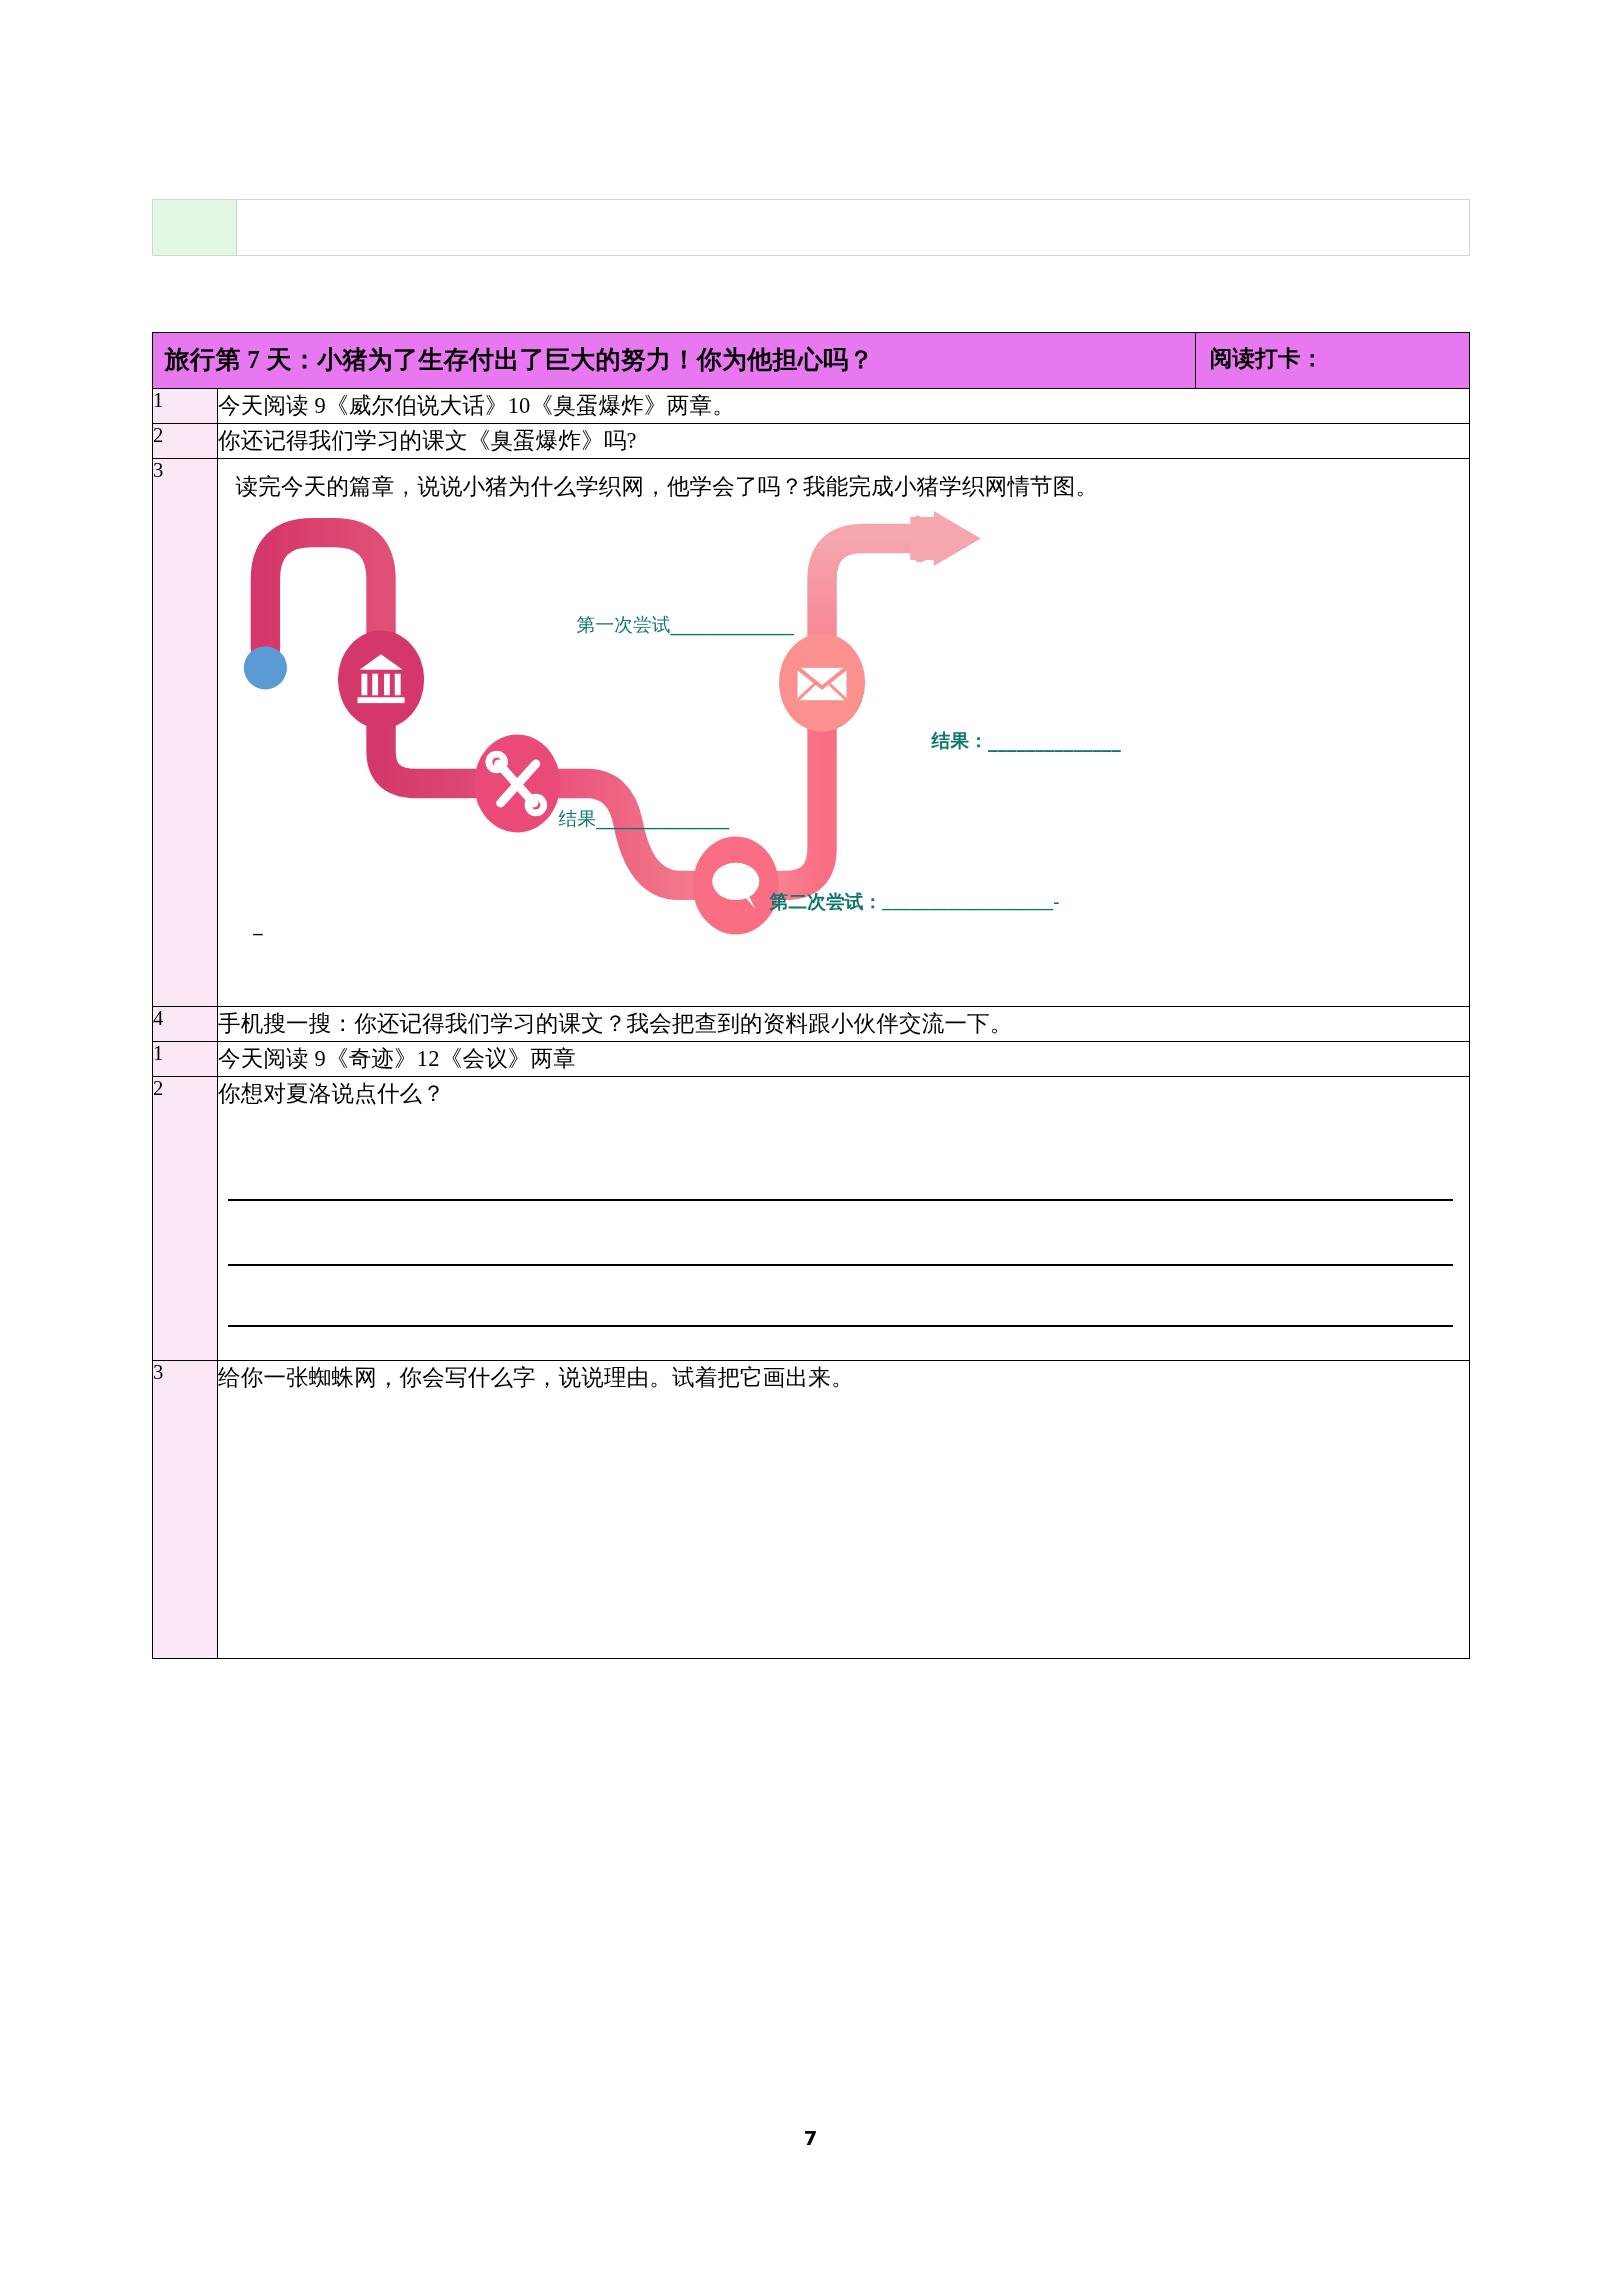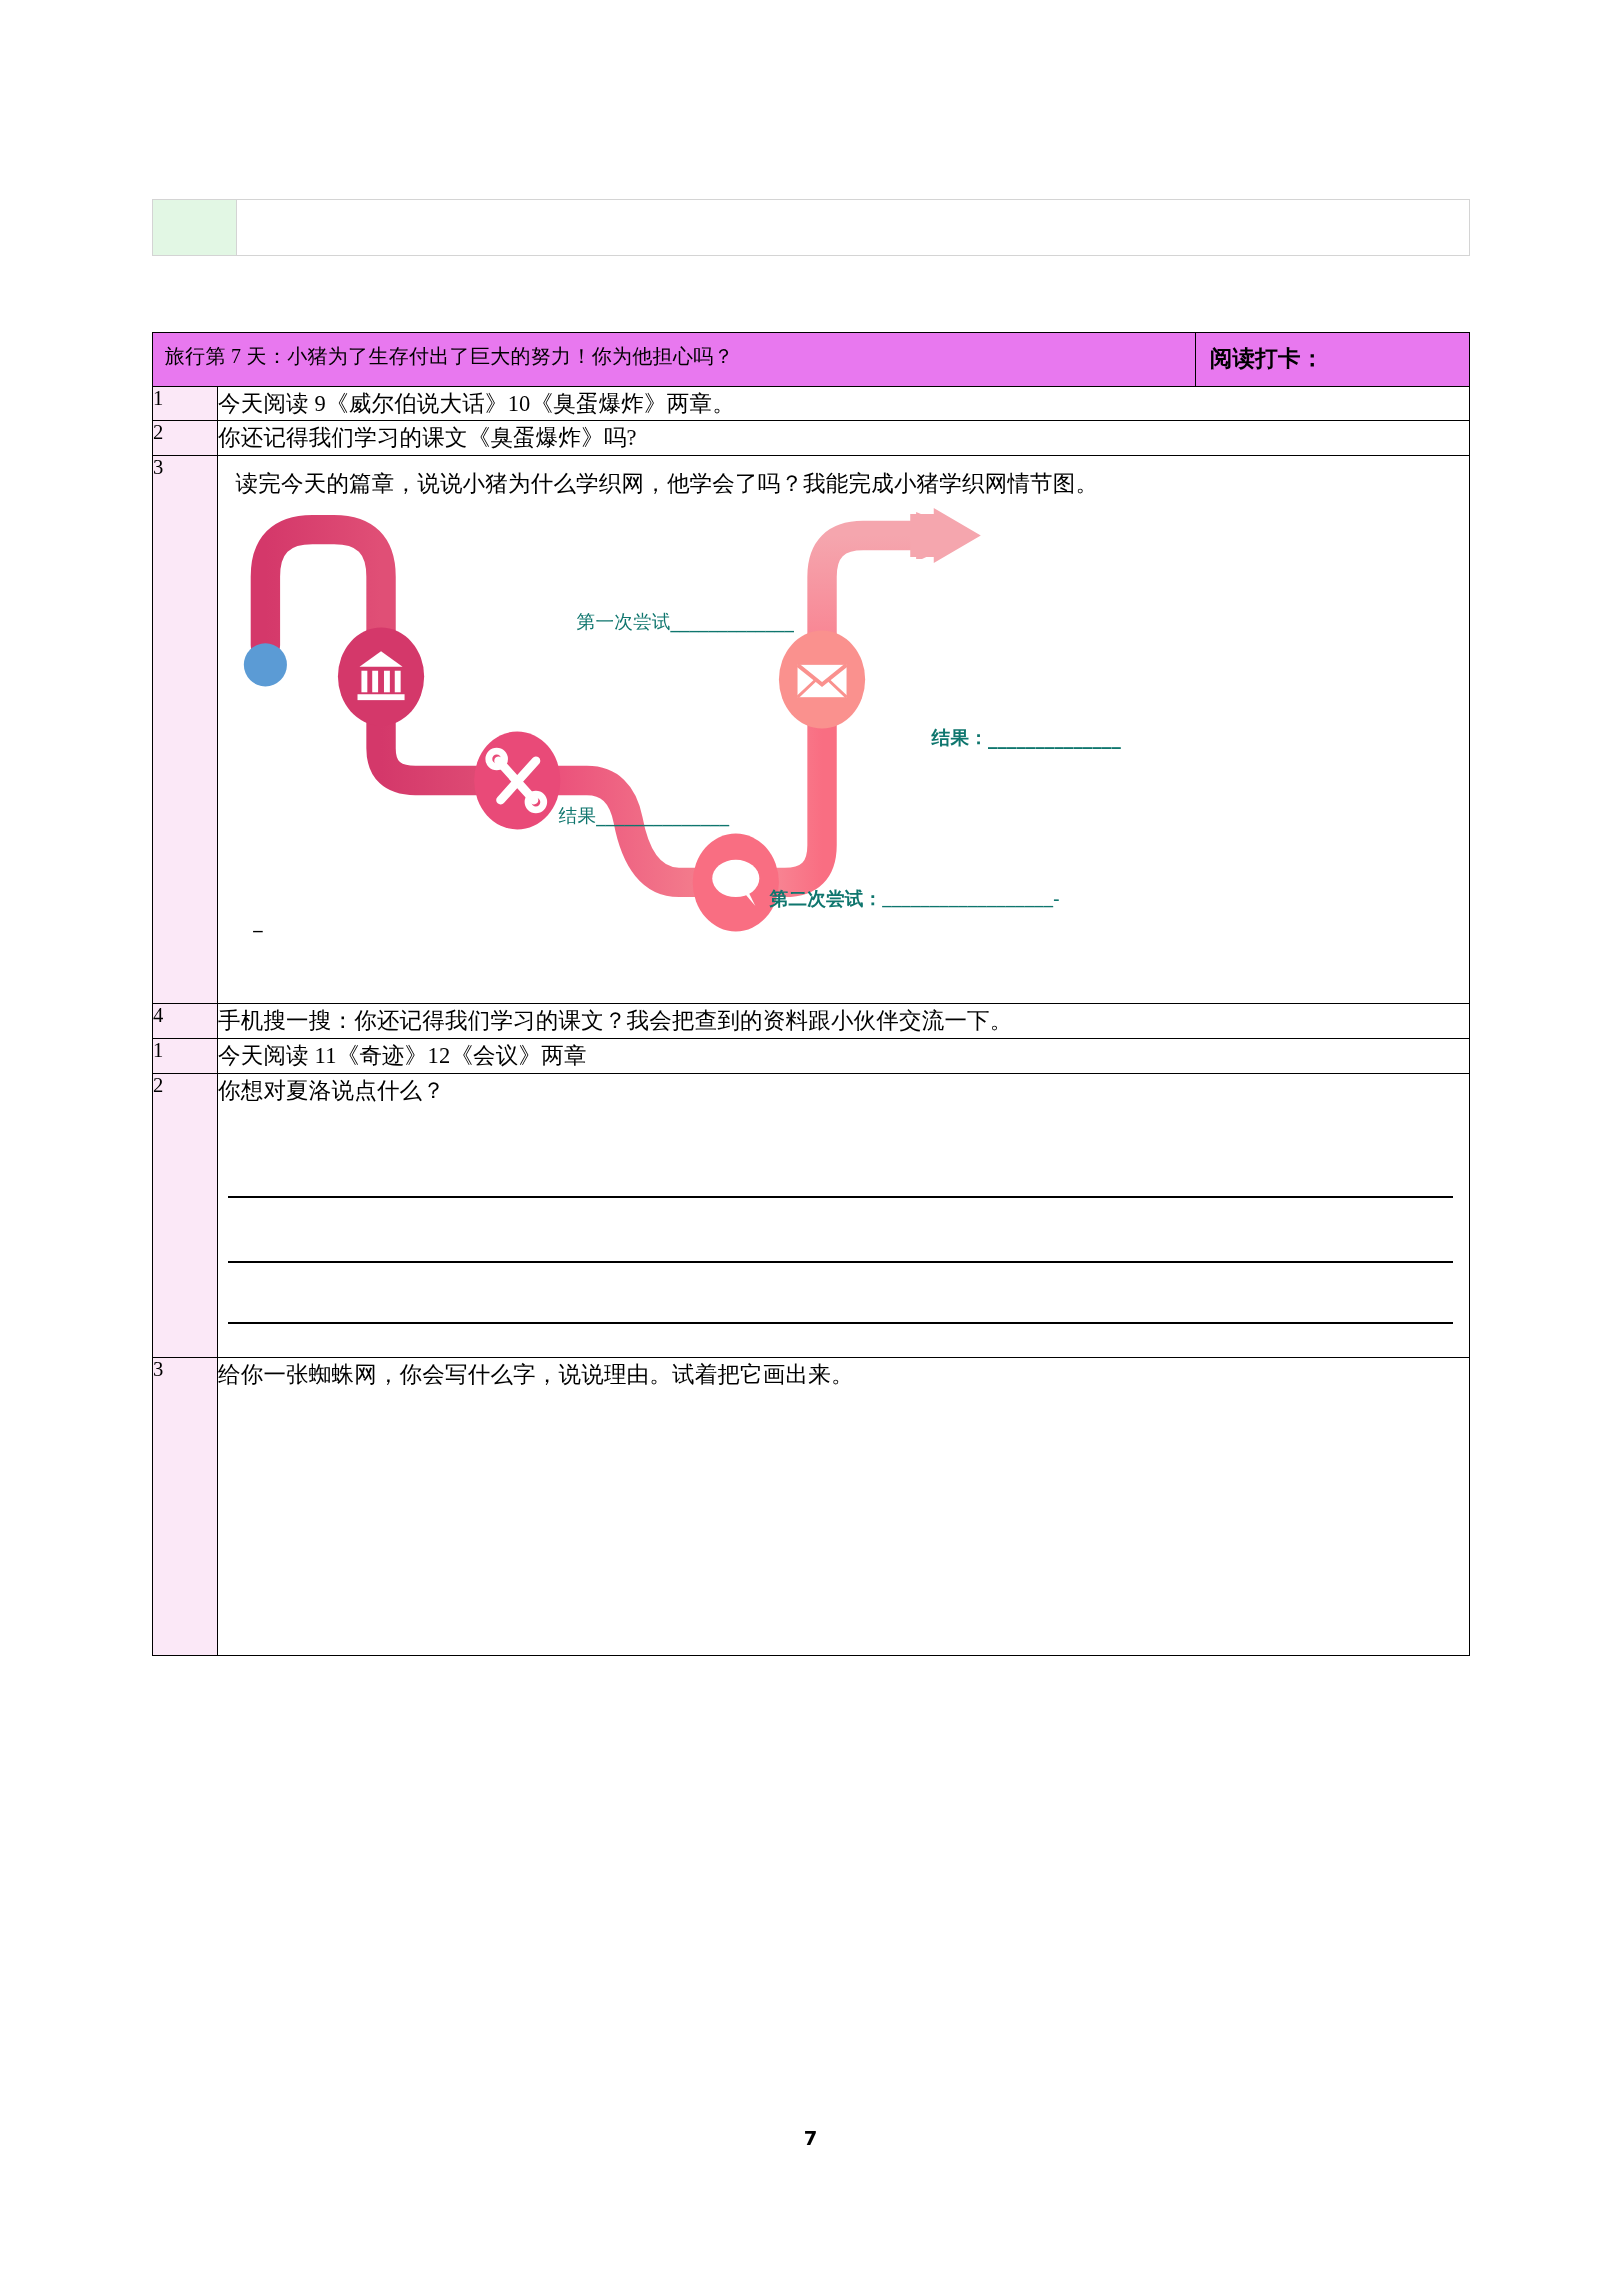--- a/index.html
+++ b/index.html
@@ -52,22 +52,22 @@
     vertical-align: top;
     padding: 0;
   }
 
   
   .day-banner td {
     background: #e878ef;
     border: 1px solid #000000;
   }
   .day-banner .title {
-    font-weight: normal;
-    font-size: 20px;
+    font-weight: bold;
+    font-size: 25px;
     padding: 9.8px 11.8px 11.8px 11.8px;
     line-height: 1.35;
     letter-spacing: 0.3px;
   }
   .day-banner .check {
     font-weight: bold;
     font-size: 22.5px;
     padding: 9.8px 11.8px 11.8px 13.7px;
     width: 274px;
     letter-spacing: 0.3px;
@@ -266,21 +266,21 @@
   </tr>
 
   <tr>
     <td class="num-cell">4</td>
     <td colspan="2" class="body-cell">手机搜一搜：你还记得我们学习的课文？我会把查到的资料跟小伙伴交流一下。</td>
   </tr>
 
 
   <tr>
     <td class="num-cell">1</td>
-    <td colspan="2" class="body-cell">今天阅读 11《奇迹》12《会议》两章</td>
+    <td colspan="2" class="body-cell">今天阅读 9《奇迹》12《会议》两章</td>
   </tr>
 
   <tr>
     <td class="num-cell">2</td>
     <td colspan="2" class="body-cell">
       <div>你想对夏洛说点什么？</div>
       <div class="write-lines">
         <div class="write-line"></div>
         <div class="write-line"></div>
         <div class="write-line"></div>

